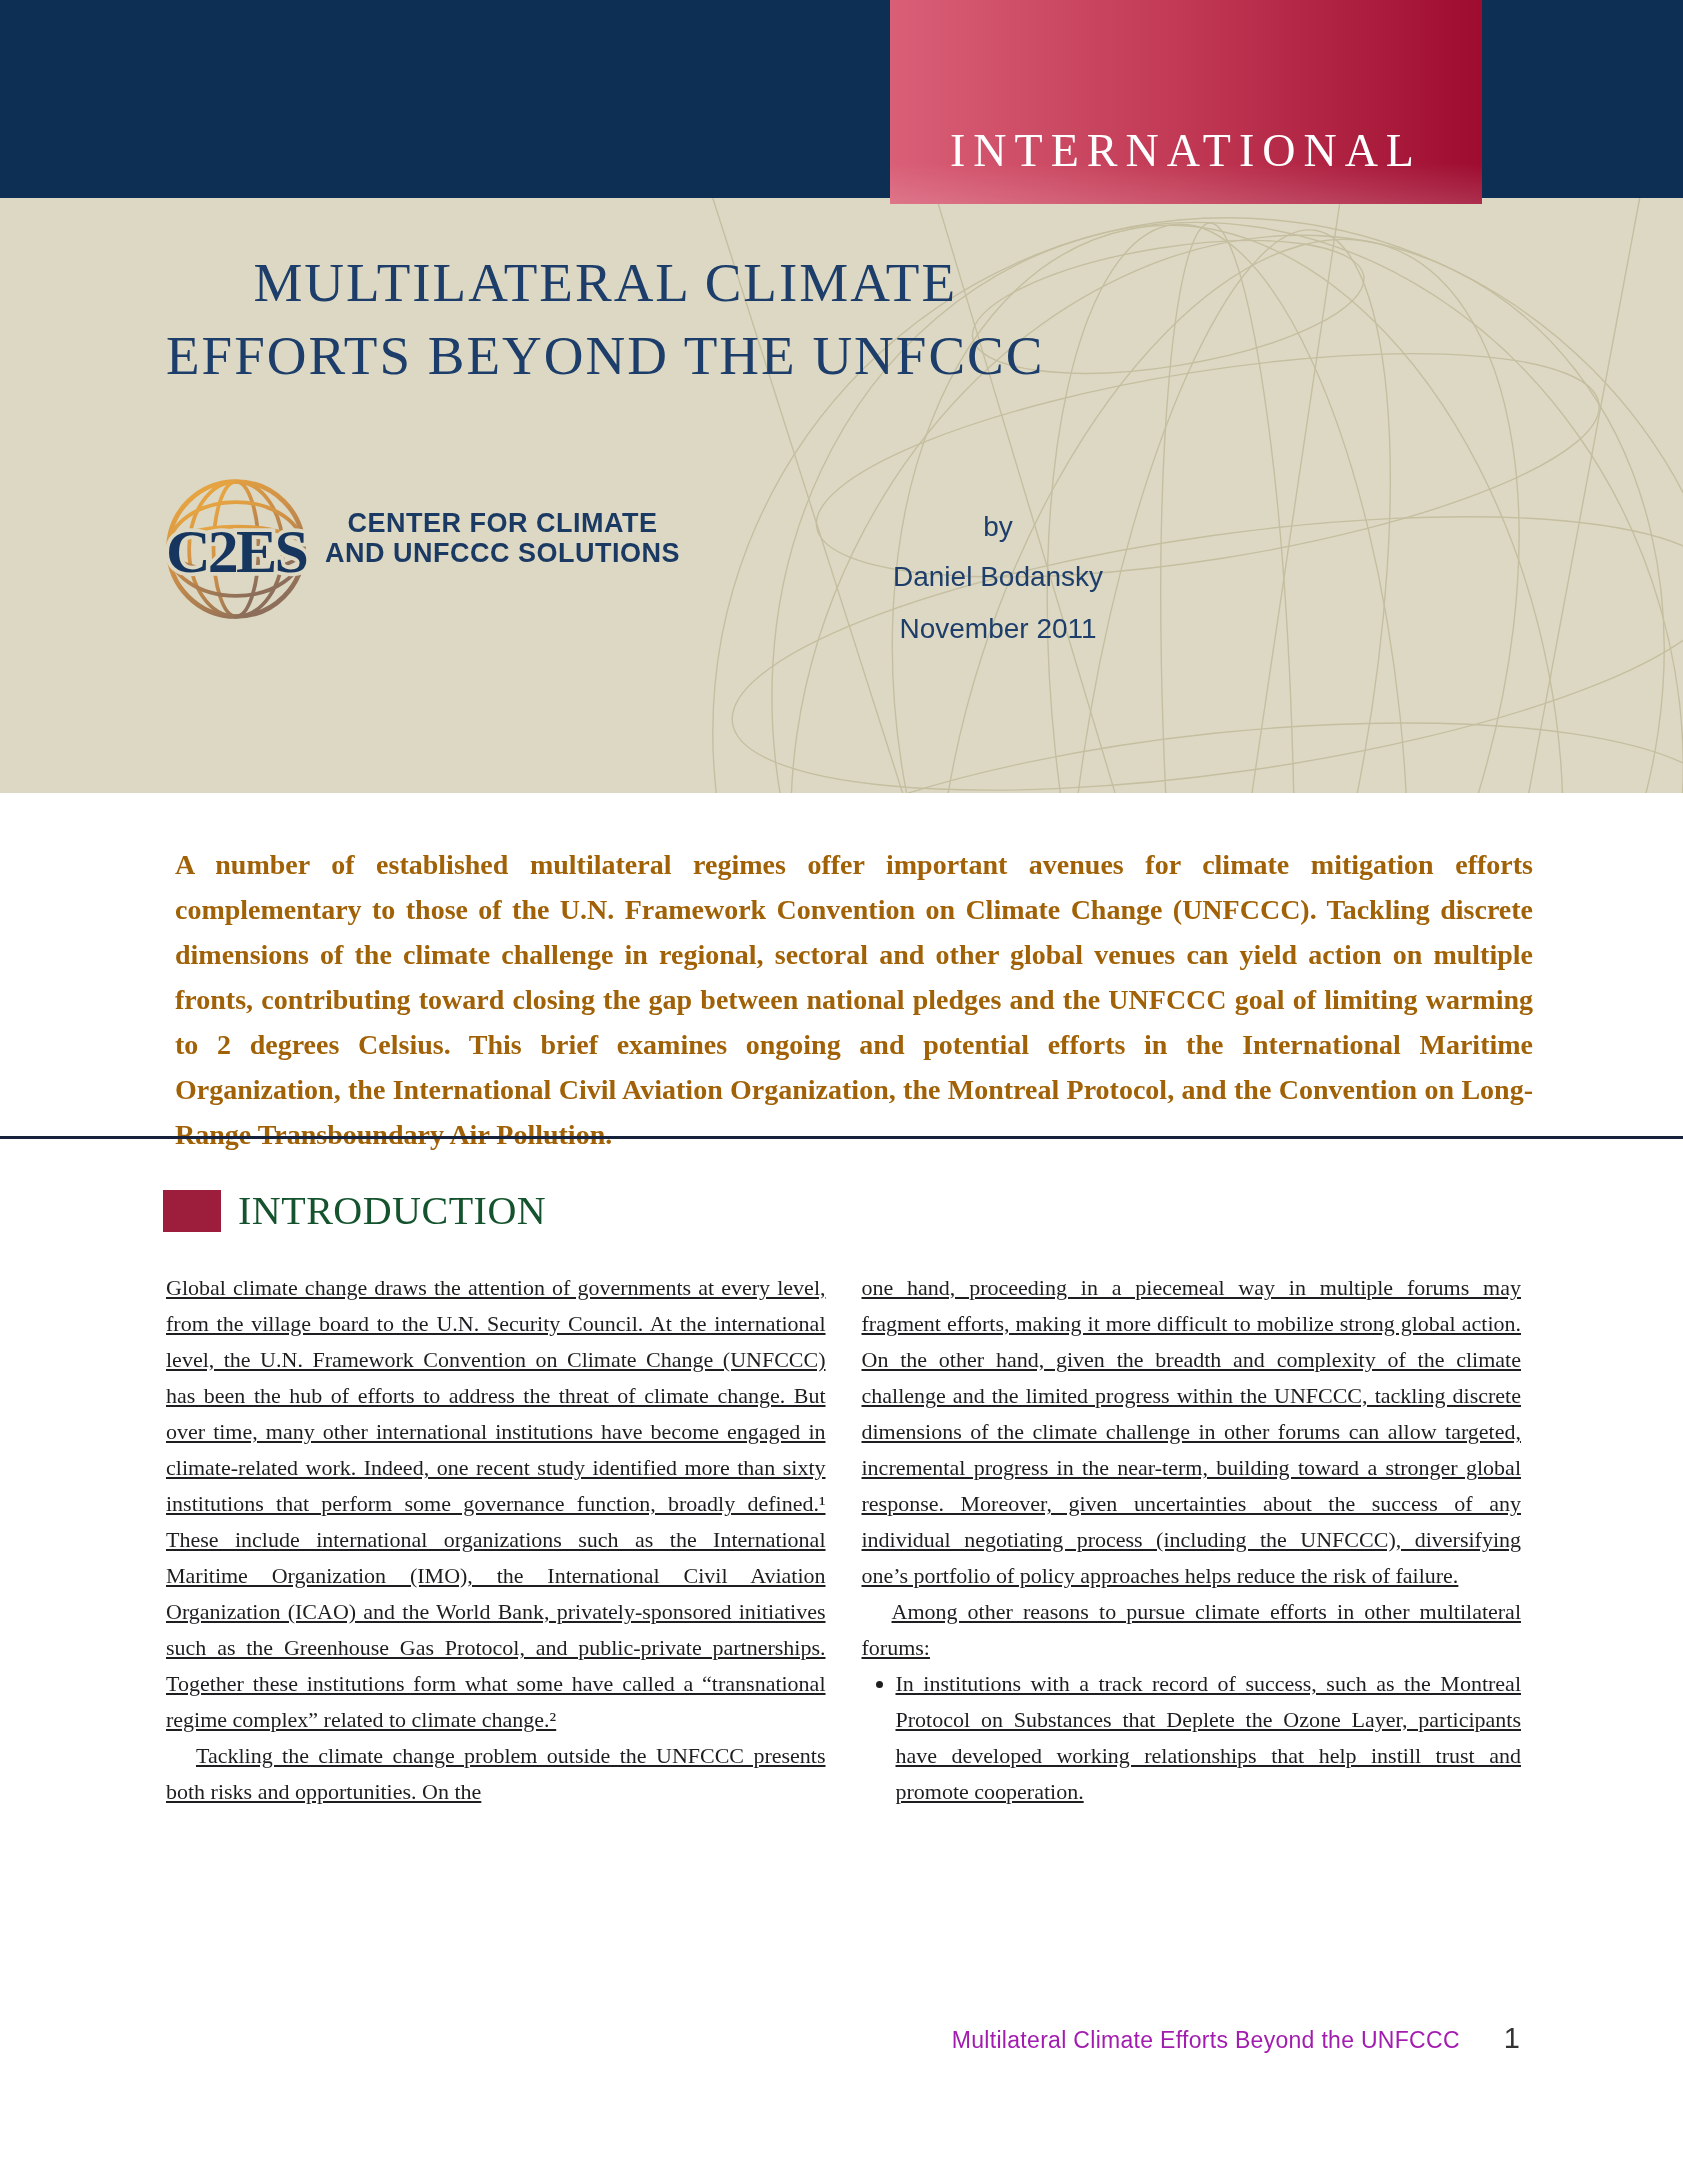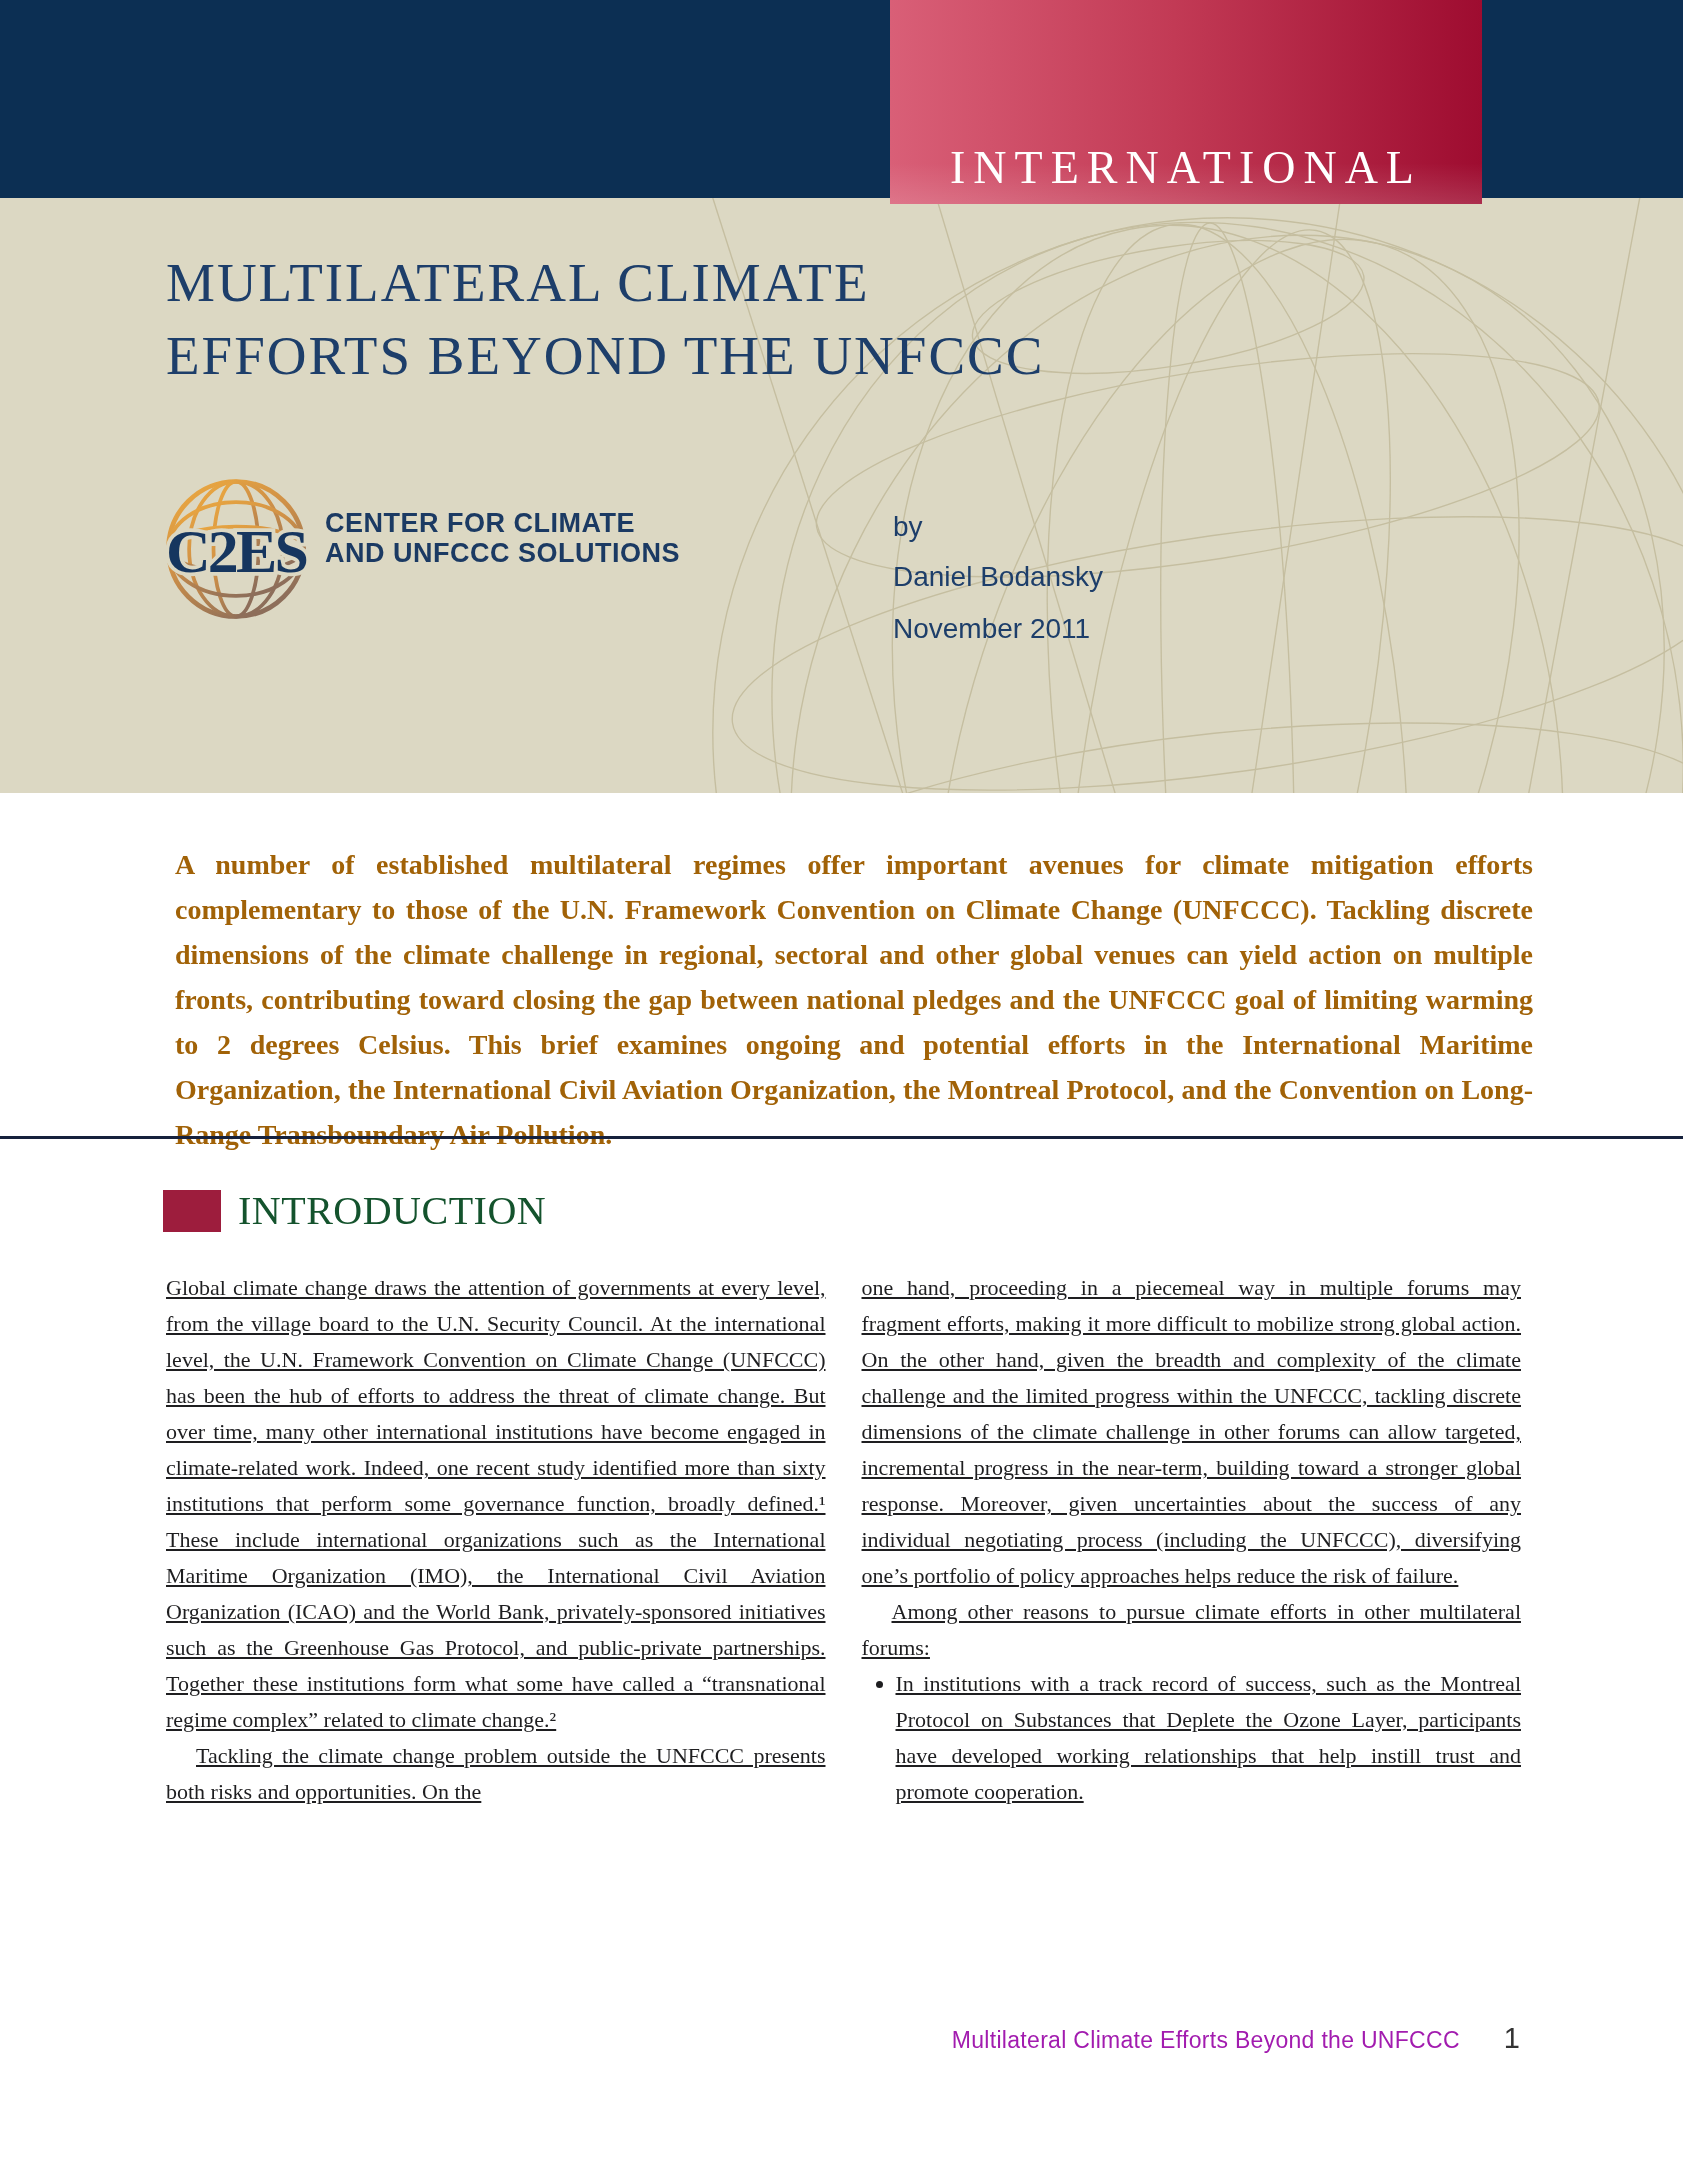--- a/index.html
+++ b/index.html
@@ -10,26 +10,26 @@
   
   .navy-band{position:absolute;top:0;left:0;width:1683px;height:198px;background:#0c2f53;}
   .red-banner{
     position:absolute;top:0;left:890px;width:592px;height:204px;z-index:2;
     background:linear-gradient(to bottom, rgba(0,0,0,0) 80%, rgba(255,255,255,0.14)),
                linear-gradient(90deg,#d95f77 0%,#c23a55 48%,#9e0c30 100%);
     display:flex;align-items:flex-end;justify-content:center;
   }
   .red-banner .banner-text{
     color:#ffffff;font-family:"Liberation Serif",serif;font-weight:400;
-    font-size:46px;letter-spacing:8px;line-height:1;padding-bottom:13px;white-space:nowrap;
+    font-size:46px;letter-spacing:8px;line-height:1;padding-bottom:30px;white-space:nowrap;
   }
   
   .hero{
     position:absolute;top:198px;left:0;width:1683px;height:595px;
-    background:#dcd8c3;overflow:hidden;
+    background:#dcd8c3;overflow:hidden;text-align:center;
   }
   .wireframe{position:absolute;top:0;left:0;}
   .hero-title{
     position:absolute;left:166px;top:48px;margin:0;z-index:3;
     color:#1d3e6a;font-weight:400;font-size:55px;line-height:73px;letter-spacing:2px;
   }
   .logo-row{position:absolute;left:161px;top:276px;display:flex;z-index:3;}
   .logo-name{
     margin-left:14px;padding-top:34px;color:#1b3a63;
     font-family:"Liberation Sans",sans-serif;font-weight:700;

